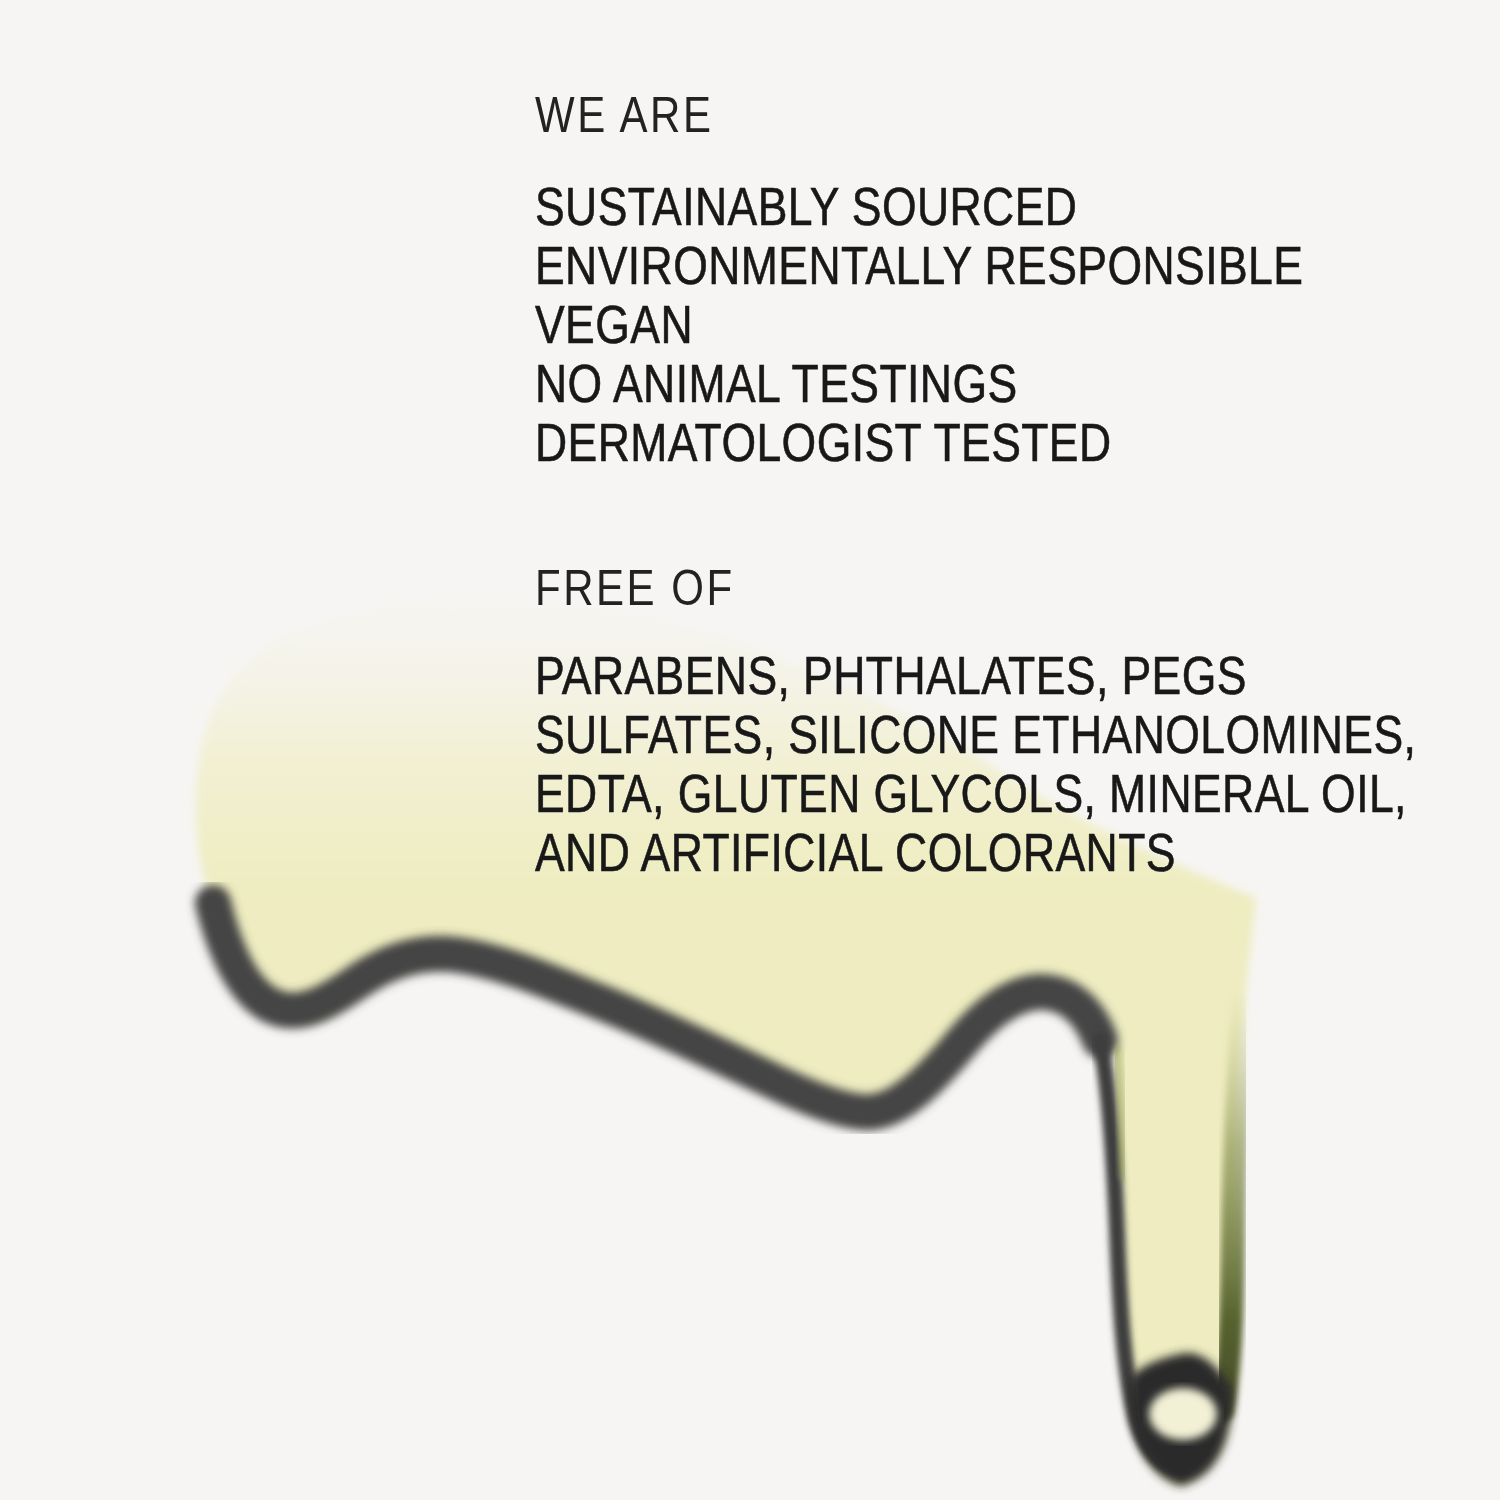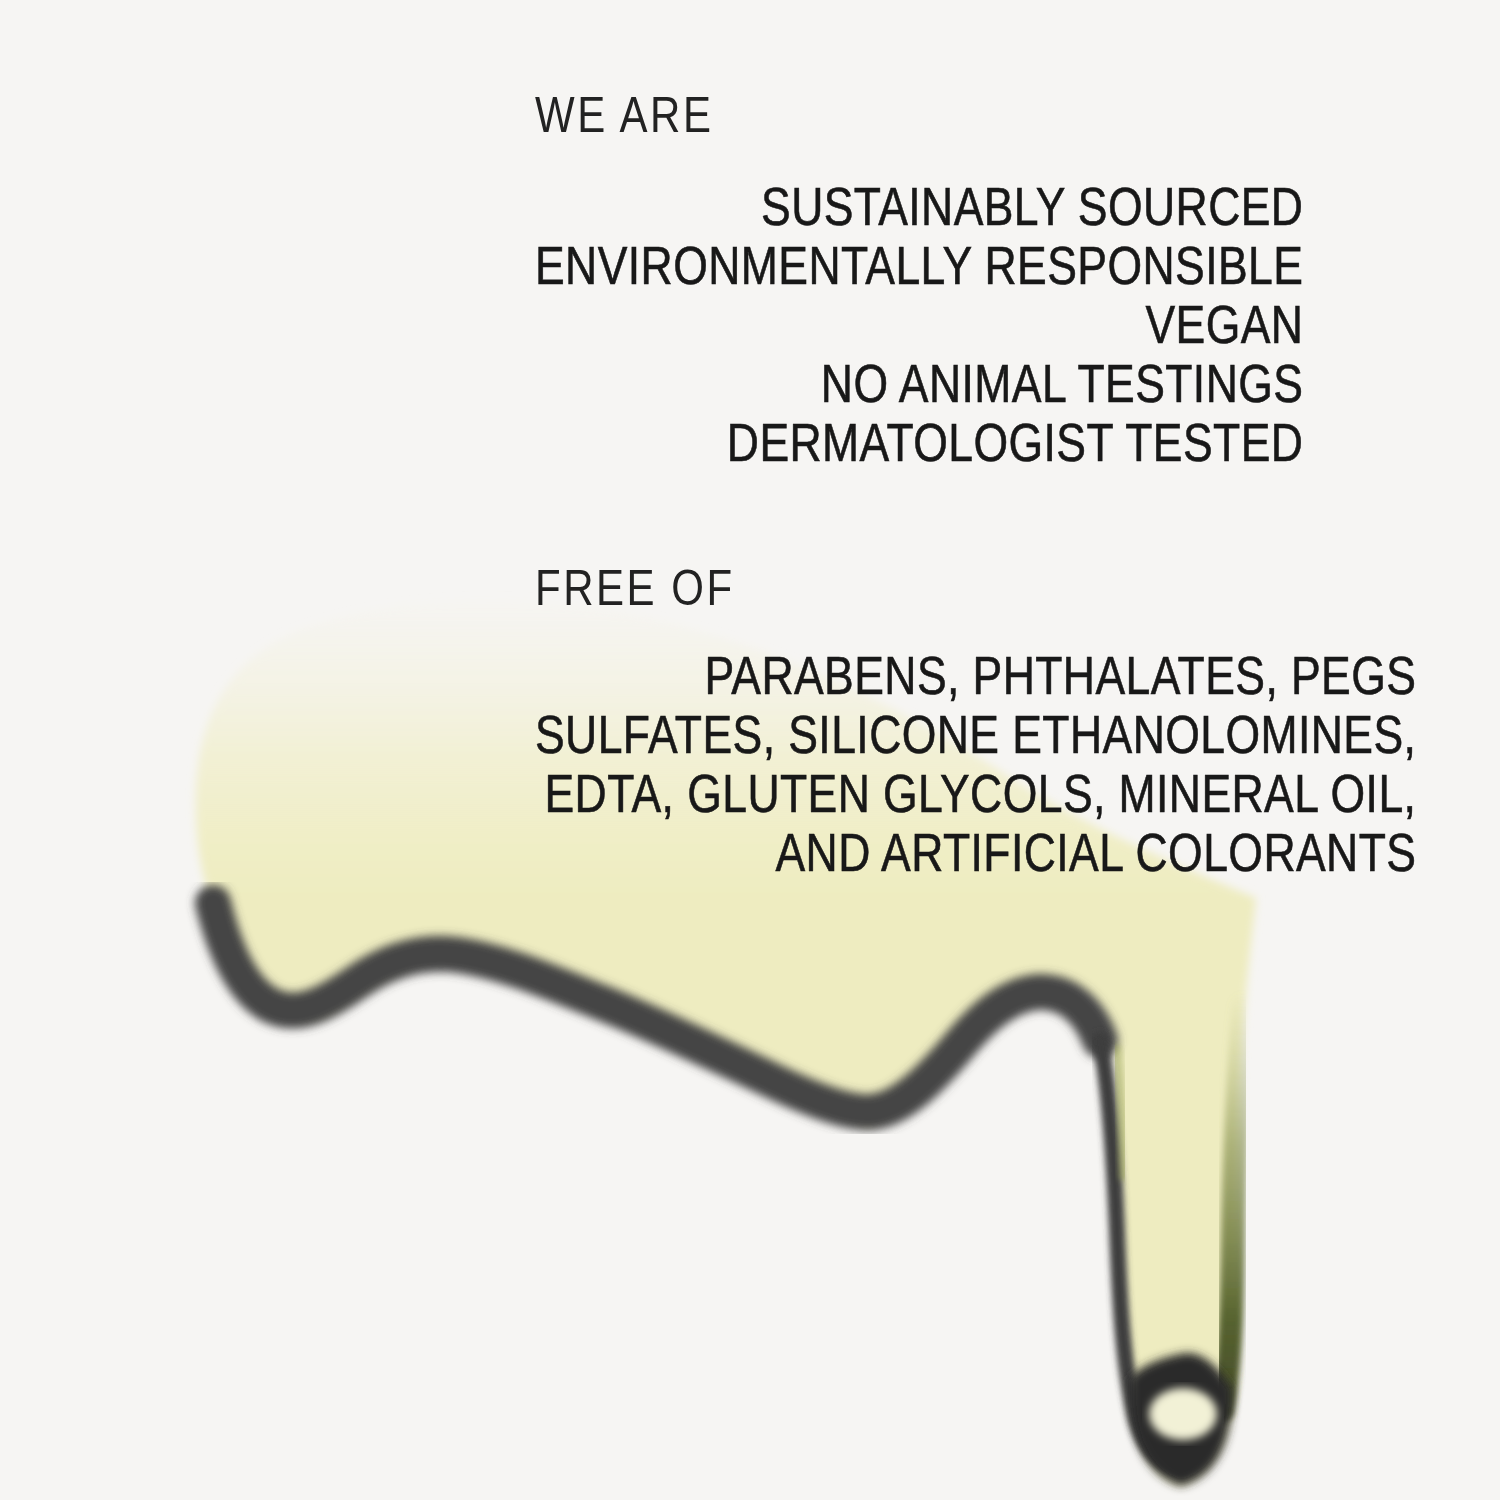--- a/index.html
+++ b/index.html
@@ -2,21 +2,20 @@
 <html><head>
 <meta charset="utf-8">
 <style>
   html,body{margin:0;padding:0;background:#e9e9e9;}
   #stage{
     position:relative;
     width:1500px;height:1500px;
     overflow:hidden;
     background:#f6f5f3;
     font-family:"Liberation Sans","DejaVu Sans",sans-serif;
-    text-align:right;
   }
   #liquid-svg{position:absolute;inset:0;width:1500px;height:1500px;}
   .txt{
     position:absolute;
     left:535px;
     color:#181818;
     transform:scaleX(0.84);
     transform-origin:0 0;
     white-space:nowrap;
   }

